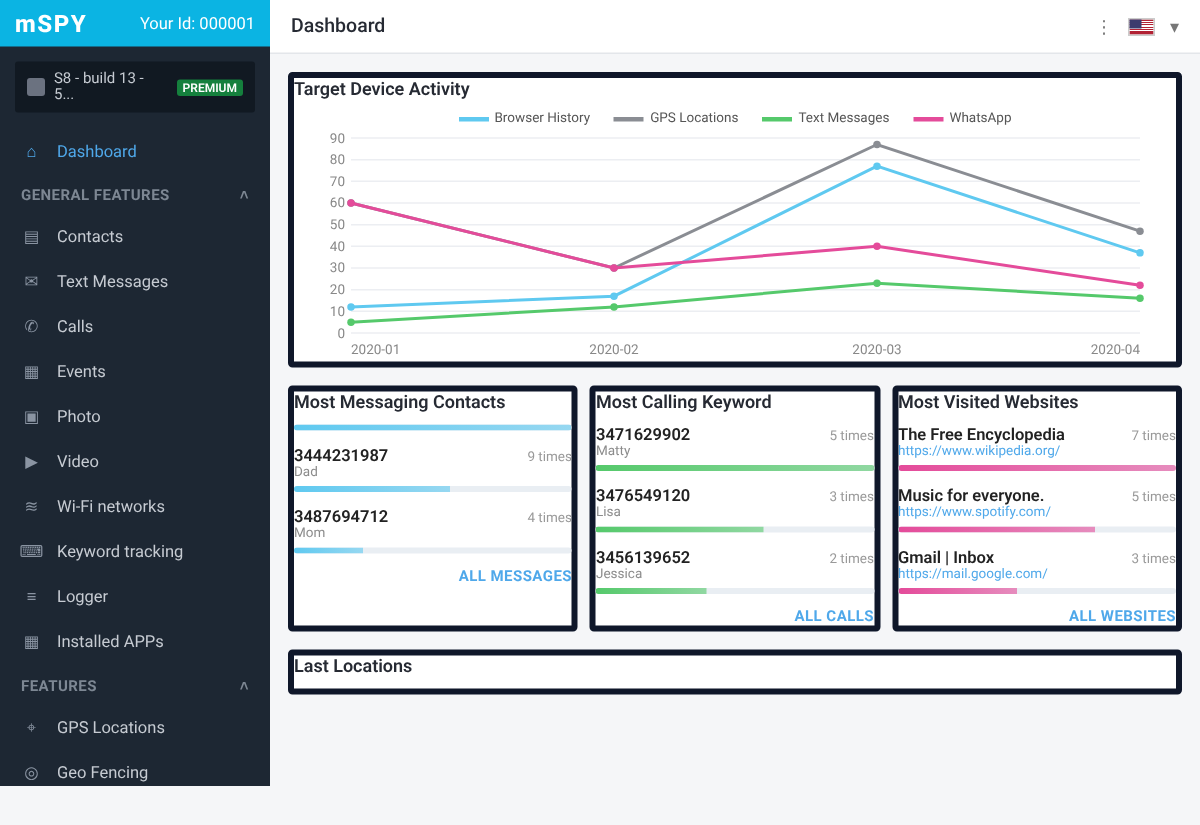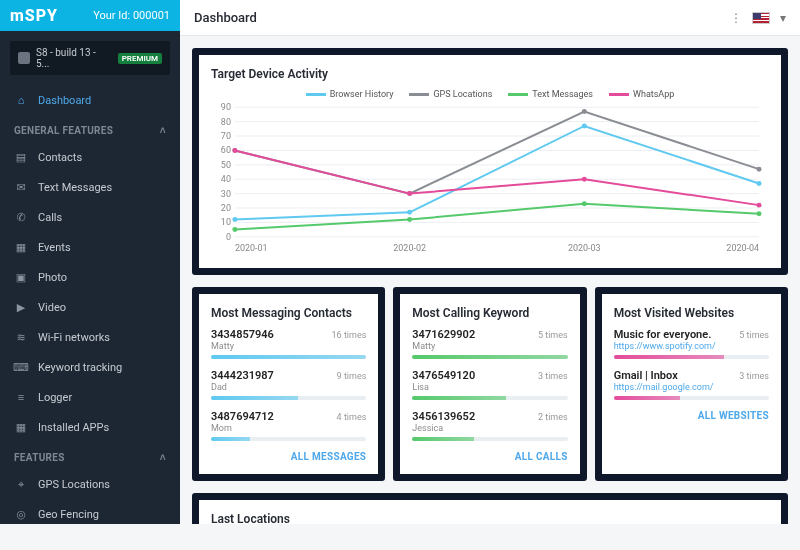--- a/index.html
+++ b/index.html
@@ -19,21 +19,21 @@
 .nav-item.active .ic{color:#4fa8ea}
 .section-head{display:flex;justify-content:space-between;align-items:flex-end;padding:10px 14px 6px;font-size:10px;color:#7d8793;font-weight:700;letter-spacing:.3px}
 .section-head .chev{font-size:10px}
 .main{flex:1;display:flex;flex-direction:column;overflow:hidden}
 .header{background:#fff;border-bottom:1px solid #e3e6ea;padding:10px 14px;display:flex;align-items:center;justify-content:space-between}
 .header h1{font-size:13px;font-weight:500;color:#262a33}
 .header .rh{display:flex;align-items:center;gap:10px;color:#777}
 .flag{display:inline-block;width:18px;height:12px;background:linear-gradient(#b22234 8%,#fff 8%,#fff 16%,#b22234 16%,#b22234 24%,#fff 24%,#fff 32%,#b22234 32%,#b22234 40%,#fff 40%,#fff 48%,#b22234 48%,#b22234 56%,#fff 56%,#fff 64%,#b22234 64%,#b22234 72%,#fff 72%,#fff 80%,#b22234 80%);position:relative;border:1px solid #ccc}
 .flag::before{content:"";position:absolute;top:0;left:0;width:8px;height:6px;background:#3c3b6e}
 .content{flex:1;overflow:auto;padding:12px}
-.card{background:#fff;border:7px solid #0f172a;border-radius:3px;padding:12px;margin-bottom:12px}
+.card{background:#fff;border:4px solid #0f172a;border-radius:3px;padding:0;margin-bottom:12px}
 .card h2{font-size:12px;font-weight:600;color:#262a33;margin-bottom:8px}
 .legend{display:flex;gap:16px;justify-content:center;font-size:9px;color:#555;margin-bottom:4px}
 .legend .lg{display:flex;align-items:center;gap:4px}
 .legend .sw{width:20px;height:3px}
 .row3{display:flex;gap:8px}
 .row3 .card{flex:1}
 .contact{margin-bottom:10px}
 .contact .top{display:flex;justify-content:space-between;align-items:baseline}
 .contact .num{font-size:11px;font-weight:600;color:#222}
 .contact .name{font-size:9px;color:#8c8c8c}
@@ -207,27 +207,20 @@
               <circle cx="374.6666666666667" cy="76.22222222222223" r="2.5" fill="#e44b9a"></circle>
               <circle cx="550" cy="102.22222222222223" r="2.5" fill="#e44b9a"></circle>
             </g>
         </svg>
       </div>
 
       <div class="row3" id="row3">
           <div class="card">
             <h2>Most Messaging Contacts</h2>
             <div class="contact">
-              <div class="top">
-                <div>
-                  <div class="num">3434857946</div>
-                  <div class="name">Matty</div>
-                </div>
-                <div class="cnt">16 times</div>
-              </div>
               <div class="bar">
                 <div class="fill" style="width:100%;background:linear-gradient(90deg,#5fc9f0,#5fc9f099)"></div>
               </div>
             </div>
             <div class="contact">
               <div class="top">
                 <div>
                   <div class="num">3444231987</div>
                   <div class="name">Dad</div>
                 </div>
@@ -286,20 +279,32 @@
                 <div class="cnt">2 times</div>
               </div>
               <div class="bar">
                 <div class="fill" style="width:40%;background:linear-gradient(90deg,#55c96b,#55c96b99)"></div>
               </div>
             </div>
             <div class="all-link">ALL CALLS</div>
           </div>
           <div class="card">
             <h2>Most Visited Websites</h2>
+            <div class="contact">
+              <div class="top">
+                <div>
+                  <div class="num">The Free Encyclopedia</div>
+                  <div class="link">https://www.wikipedia.org/</div>
+                </div>
+                <div class="cnt">7 times</div>
+              </div>
+              <div class="bar">
+                <div class="fill" style="width:100%;background:linear-gradient(90deg,#e44b9a,#e44b9a99)"></div>
+              </div>
+            </div>
             <div class="contact">
               <div class="top">
                 <div>
                   <div class="num">Music for everyone.</div>
                   <div class="link">https://www.spotify.com/</div>
                 </div>
                 <div class="cnt">5 times</div>
               </div>
               <div class="bar">
                 <div class="fill" style="width:71%;background:linear-gradient(90deg,#e44b9a,#e44b9a99)"></div>

